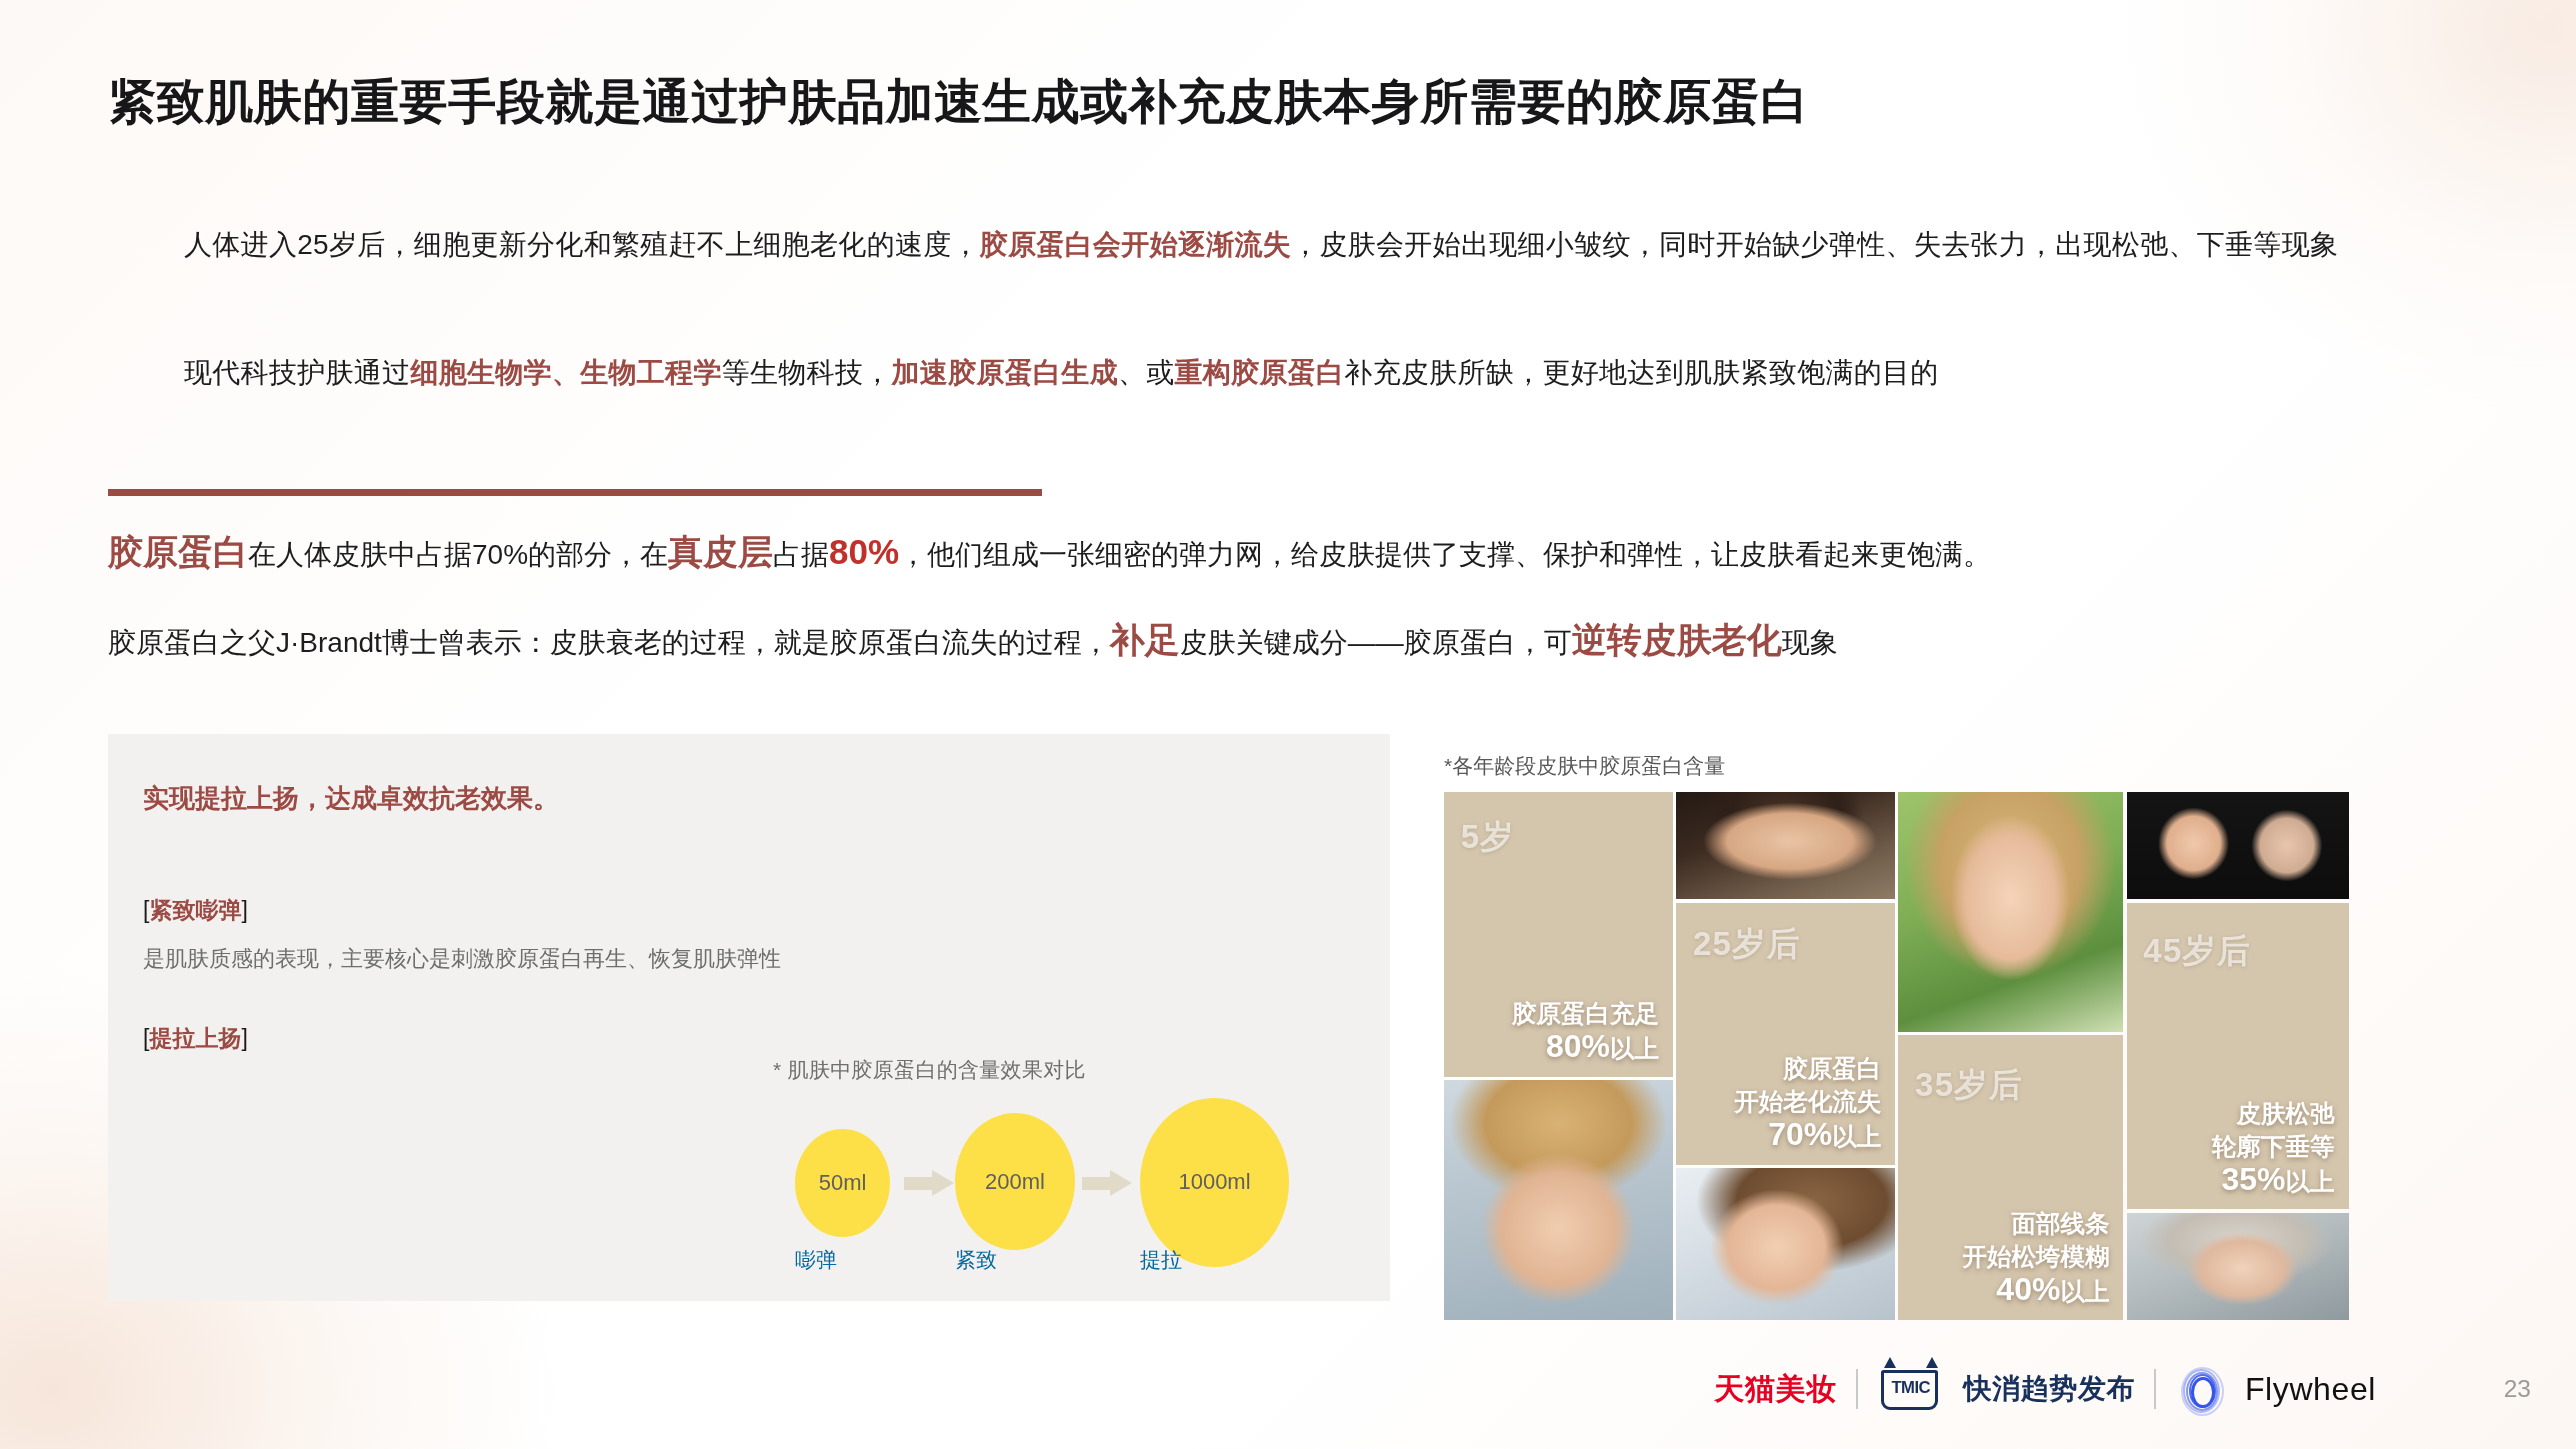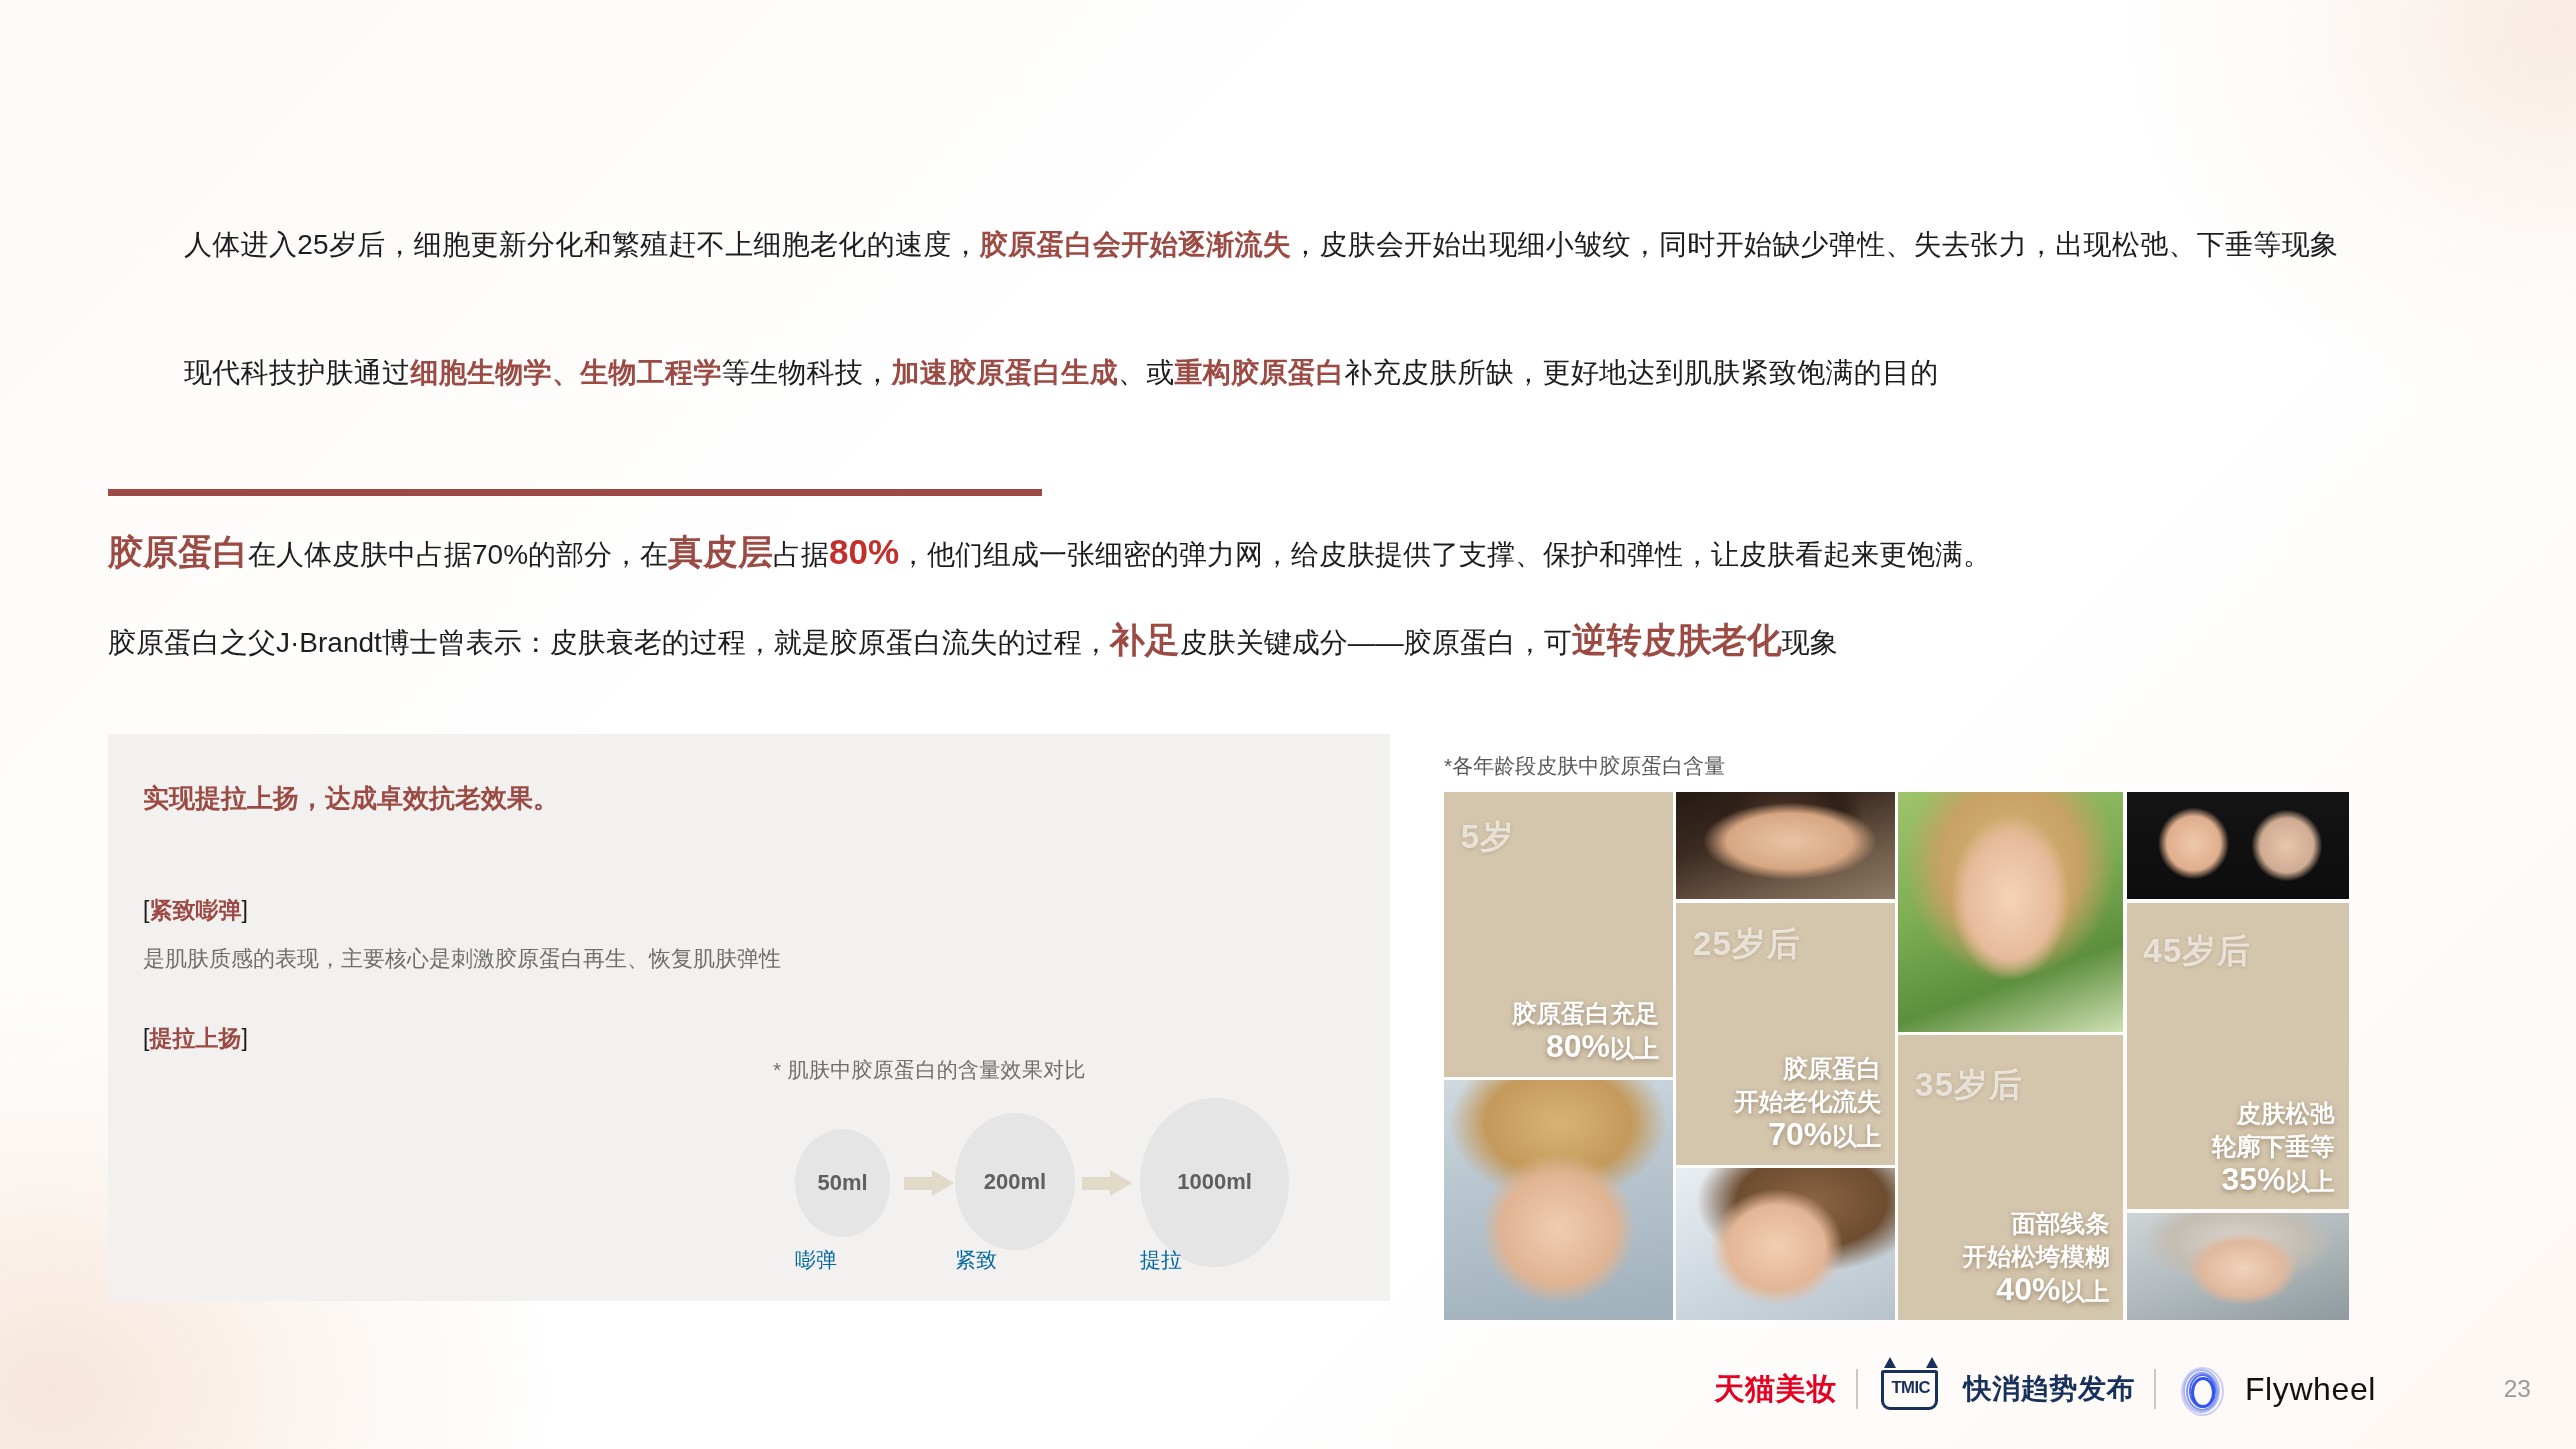--- a/index.html
+++ b/index.html
@@ -64,23 +64,23 @@
   #k2{top:289px;}
   #t2{top:332px;width:638px;}
 
   
   .vol-title{
     position:absolute;left:773px;top:1056px;
     font-size:21px;color:#6e6e6e;letter-spacing:0.3px;
   }
   .vol-wrap{position:absolute;left:782px;top:1108px;width:567px;height:161px;}
   .bubble{
-    position:absolute;border-radius:50%;background:#e5e5e5;
+    position:absolute;border-radius:50%;background:#fde047;
     display:flex;align-items:center;justify-content:center;
-    color:#5f5f5f;font-weight:700;
+    color:#5f5f5f;font-weight:400;
   }
   #b1{left:13px;top:20.6px;width:95px;height:108px;font-size:22px;}
   #b2{left:173px;top:5.2px;width:120px;height:137px;font-size:22px;}
   #b3{left:358px;top:-10.3px;width:149px;height:169px;font-size:22px;}
   .blabel{
     position:absolute;text-align:left;font-size:21px;color:#0369a1;
   }
   #bl1{left:13px;top:138px;width:95px;}
   #bl2{left:173px;top:138px;width:120px;}
   #bl3{left:358px;top:138px;width:149px;}
@@ -170,20 +170,21 @@
   .fly-mark{position:relative;width:50px;height:50px;}
   .fly-mark .r{position:absolute;border:2.6px solid #3355ee;border-radius:50%;}
   .fly-word{font-size:32px;color:#111;letter-spacing:0.6px;}
   .pageno{position:absolute;right:45px;bottom:46px;font-size:24.5px;color:#9a9a9a;}
 </style>
 </head>
 <body>
 
 <div class="slide">
 
+  <div class="title">紧致肌肤的重要手段就是通过护肤品加速生成或补充皮肤本身所需要的胶原蛋白</div>
 
   <div class="para" id="para1">
     <span class="indent"></span><span>人体进入25岁后，细胞更新分化和繁殖赶不上细胞老化的速度，</span><span class="hl">胶原蛋白会开始逐渐流失</span><span>，皮肤会开始出现细小皱纹，同时开始缺少弹性、失去张力，出现松弛、下垂等现象</span>
   </div>
 
   <div class="para" id="para2">
     <span class="indent"></span><span>现代科技护肤通过</span><span class="hl">细胞生物学、生物工程学</span><span>等生物科技，</span><span class="hl">加速胶原蛋白生成</span><span>、或</span><span class="hl">重构胶原蛋白</span><span>补充皮肤所缺，更好地达到肌肤紧致饱满的目的</span>
   </div>
 
   <div class="divider"></div>

